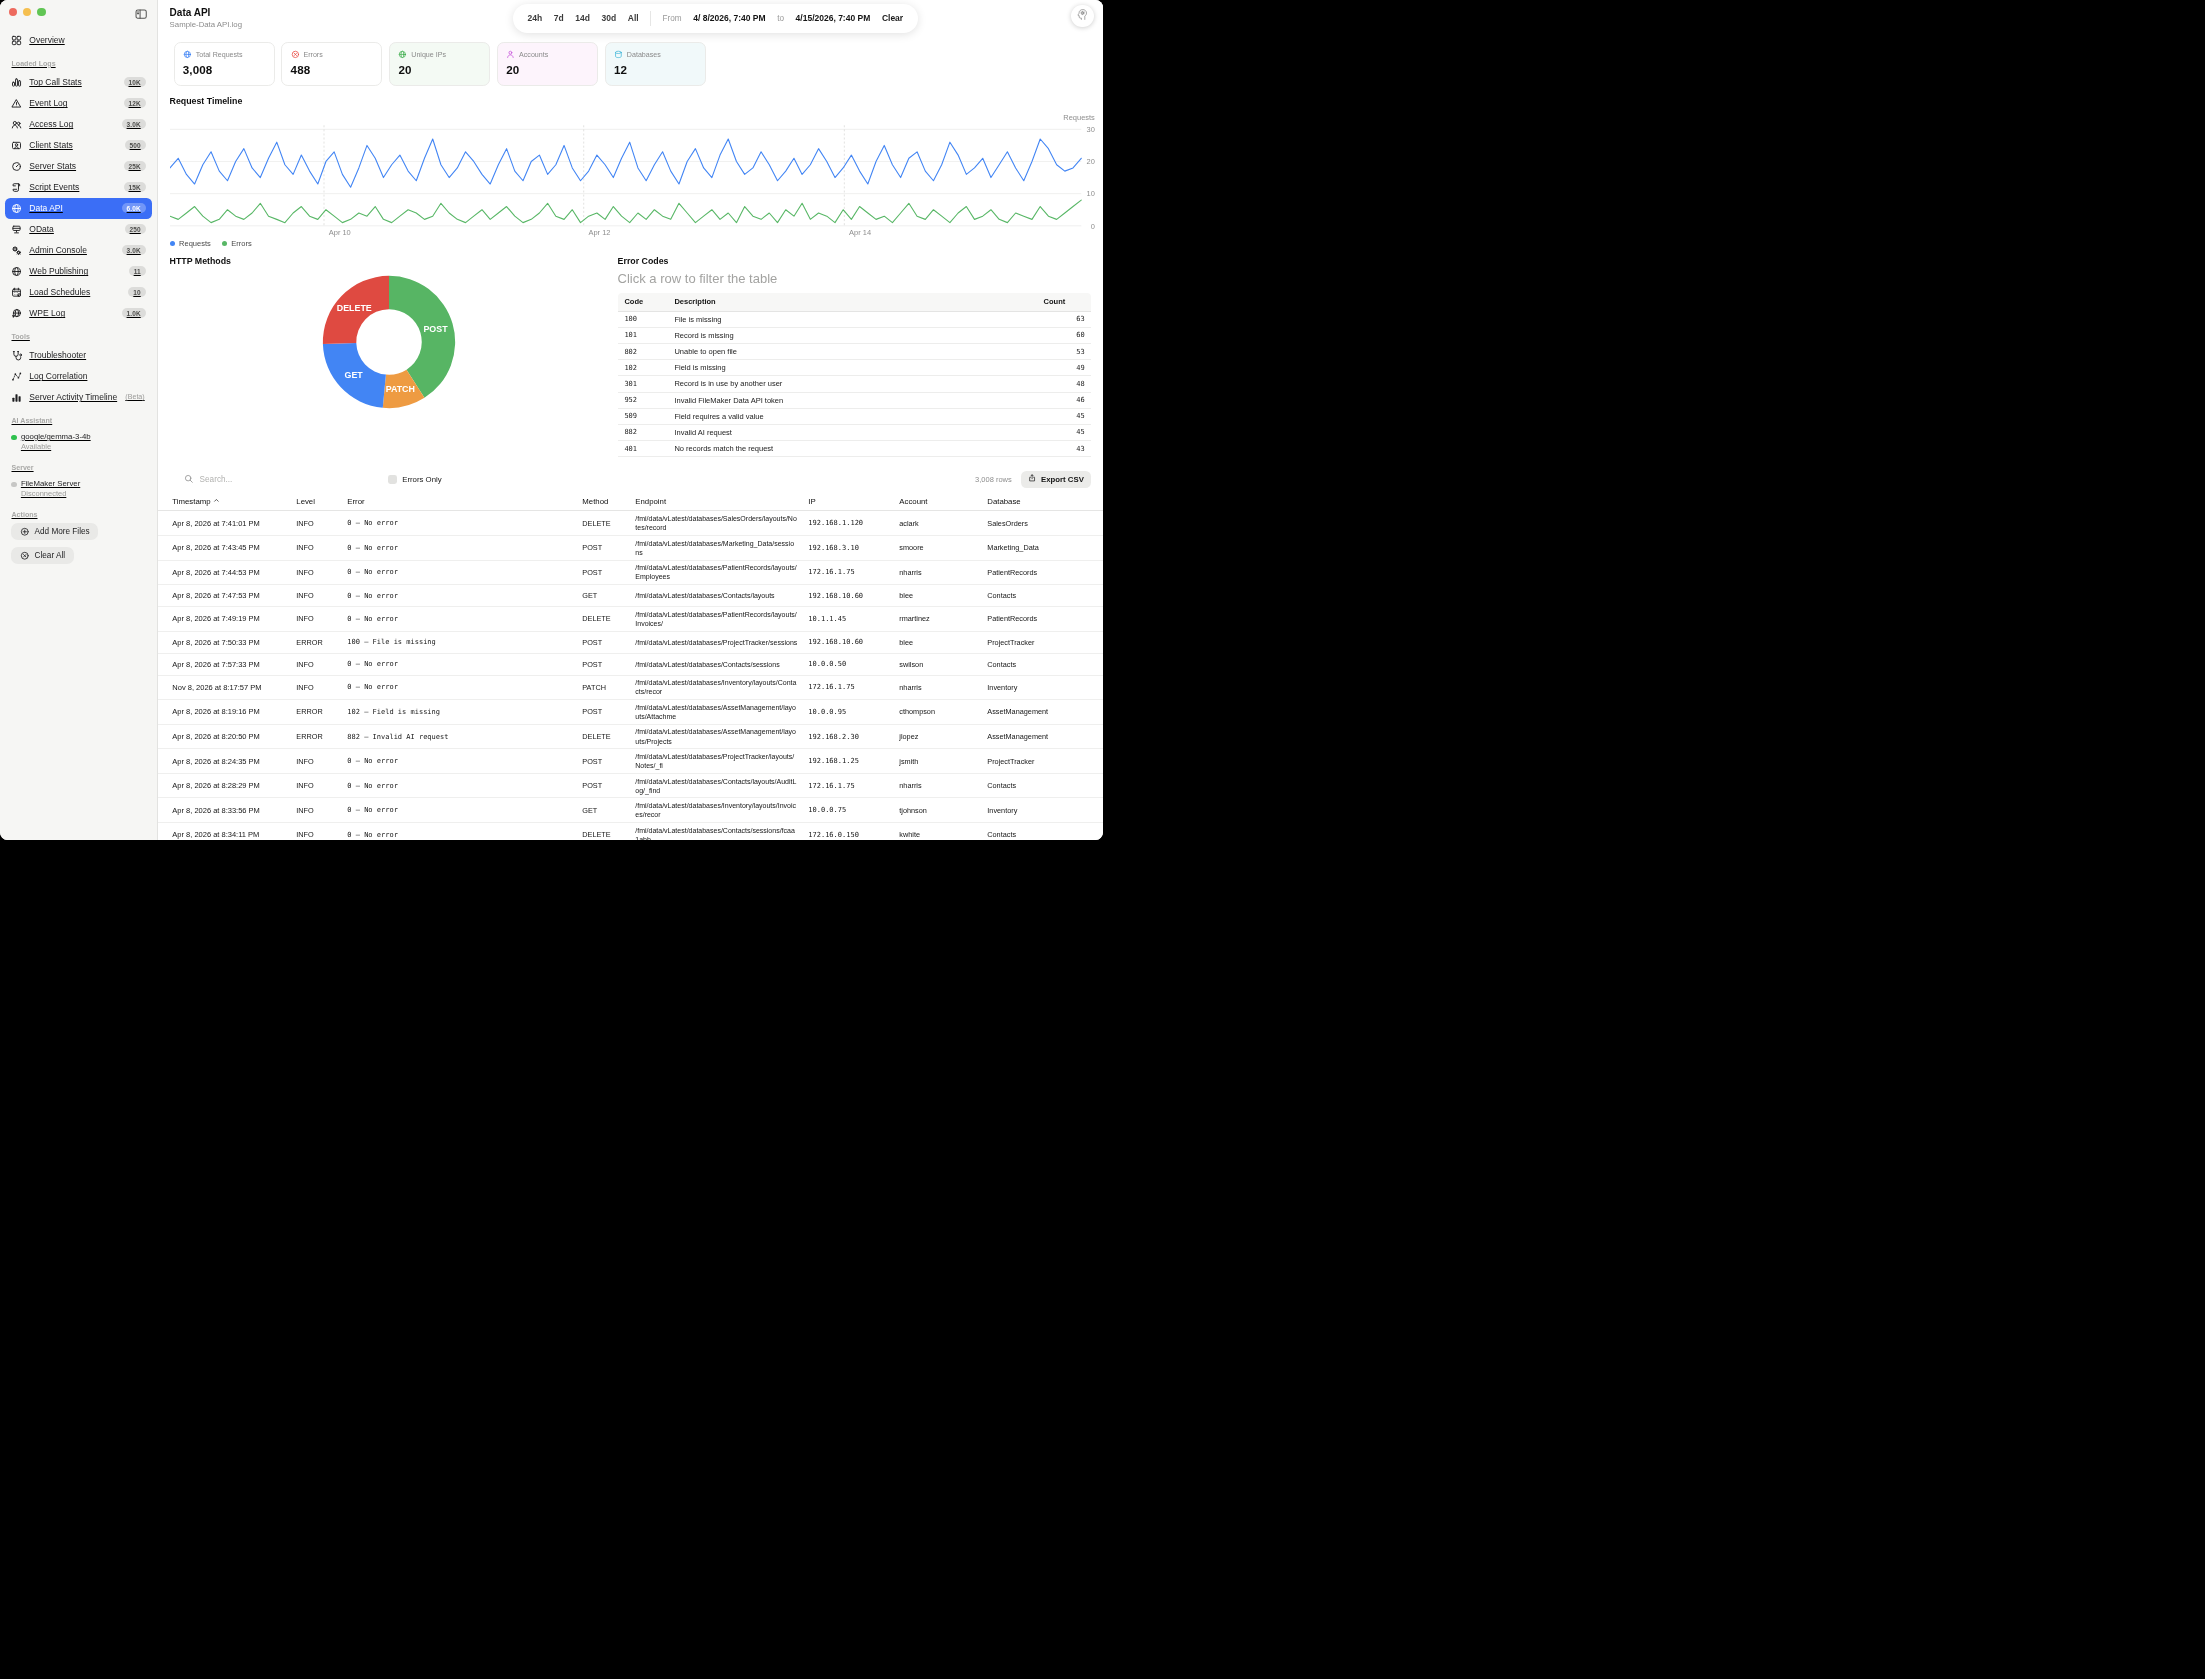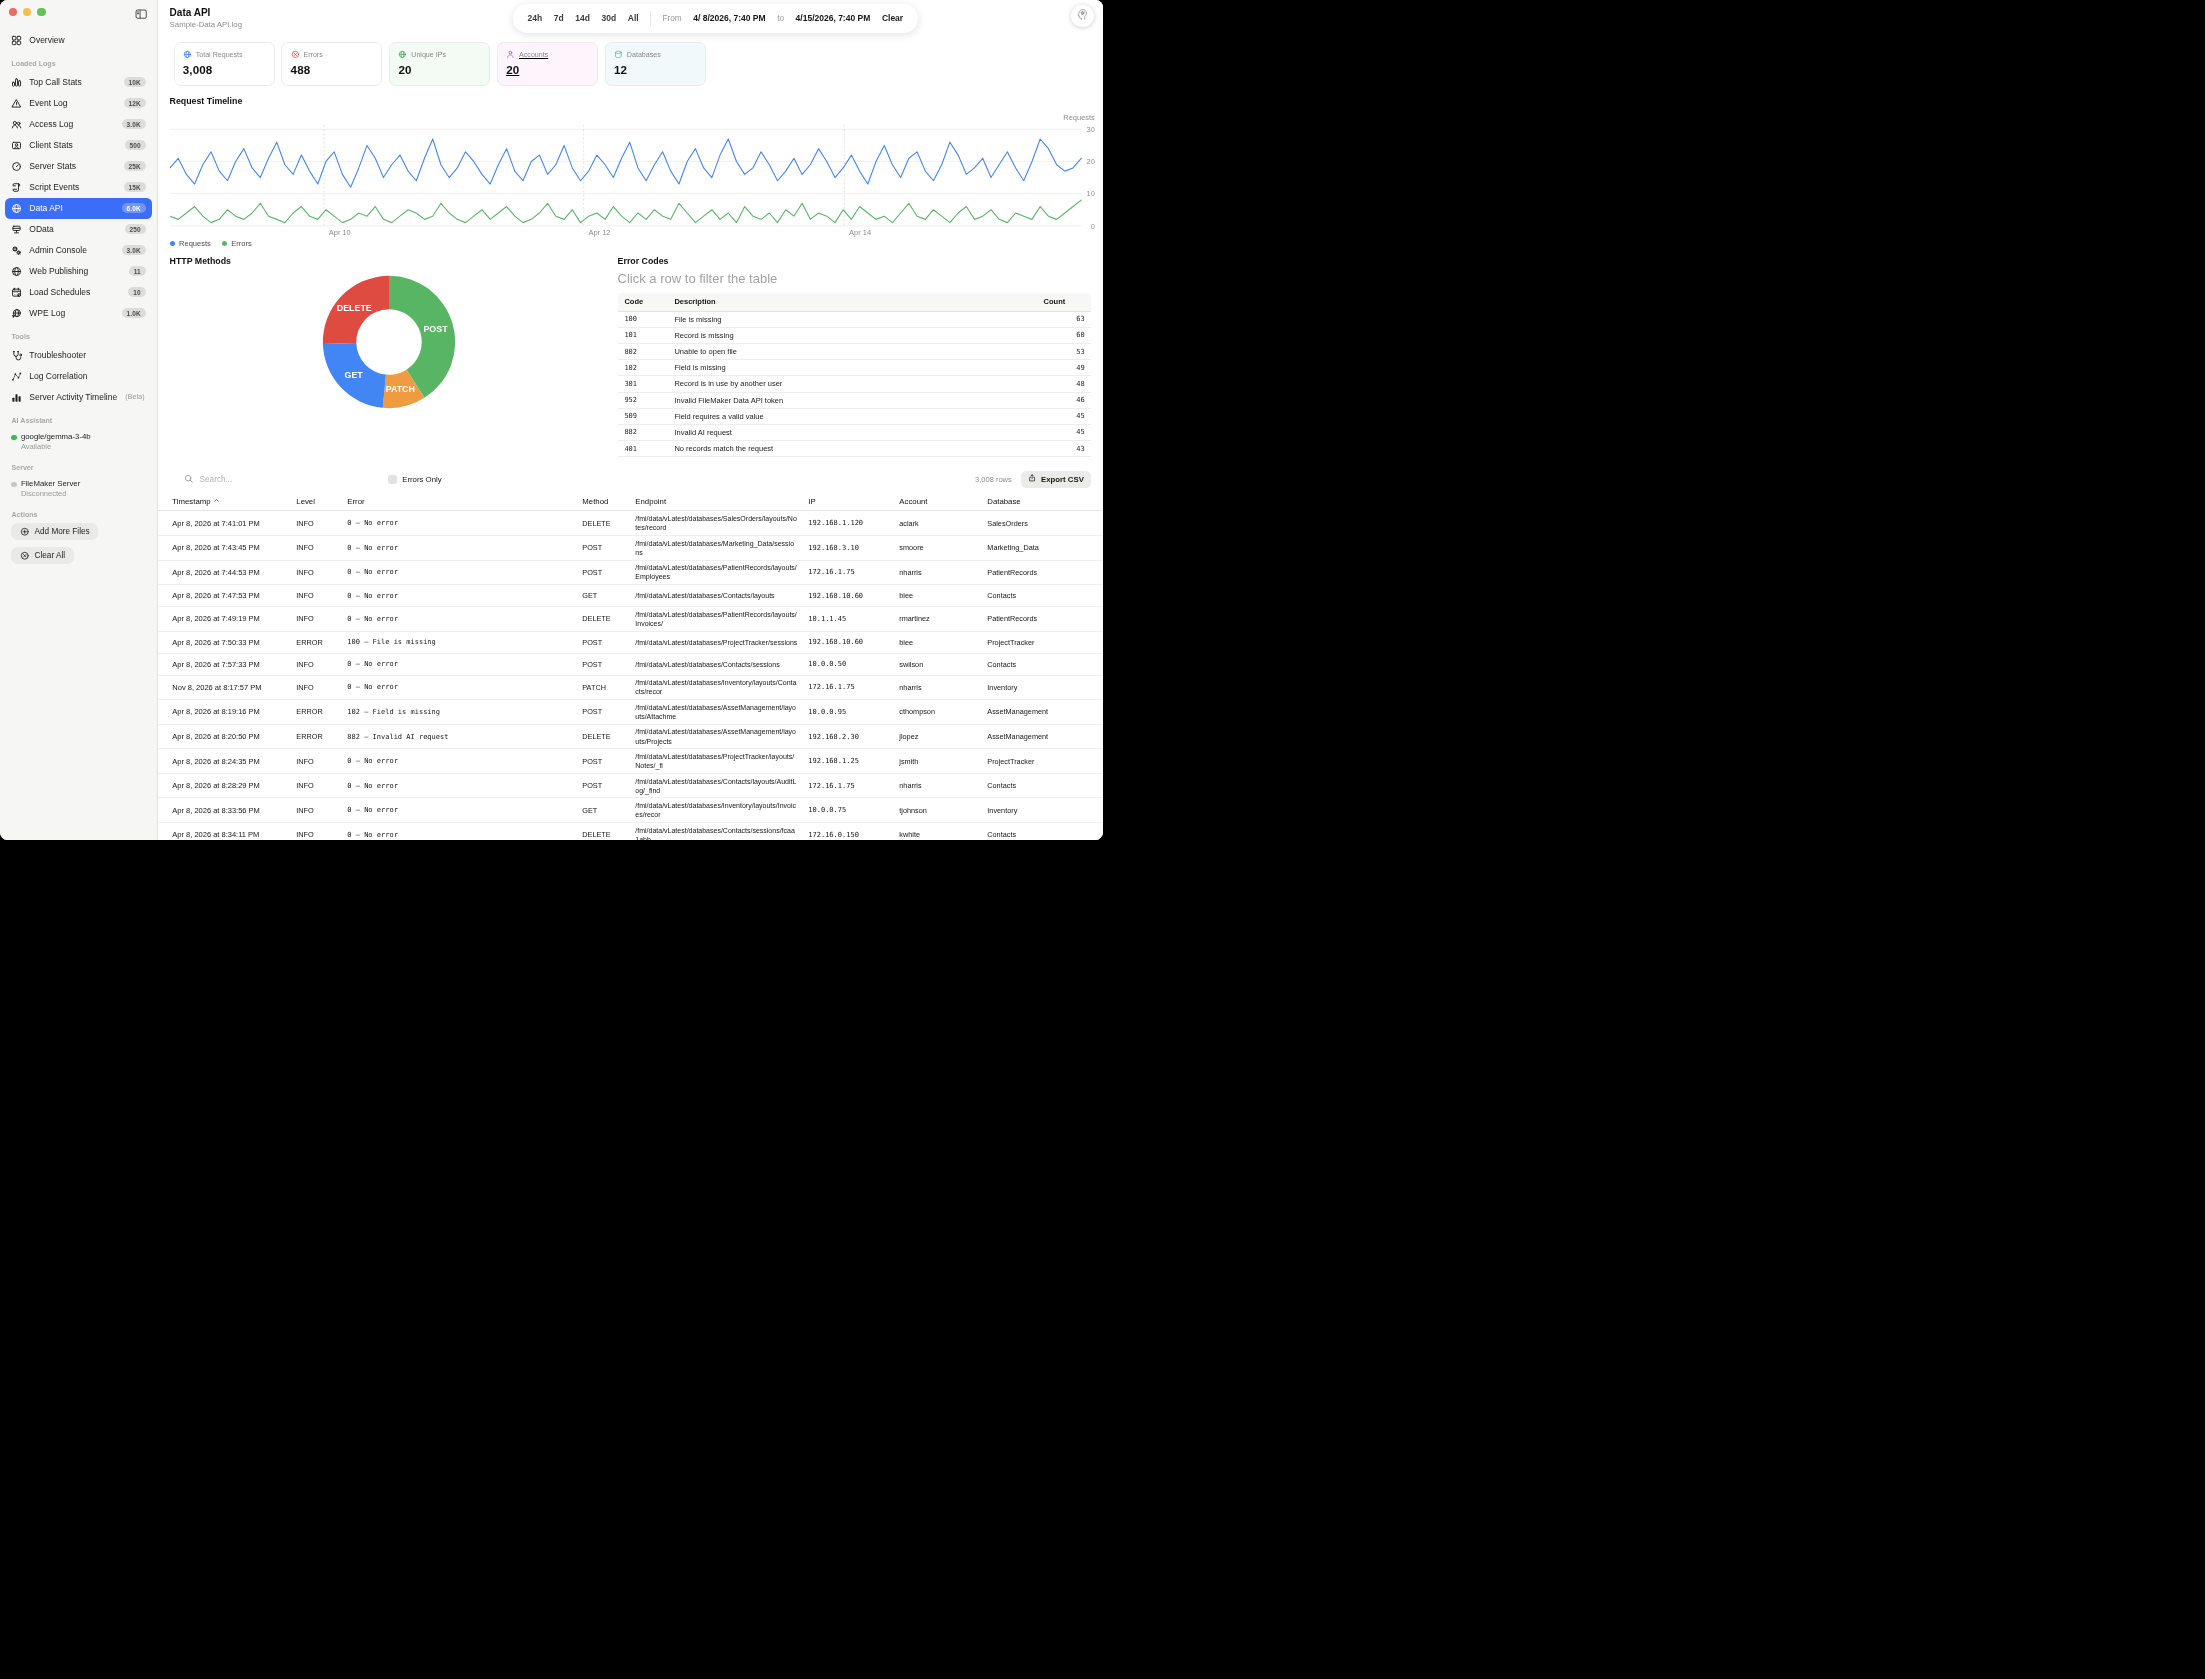--- a/index.html
+++ b/index.html
@@ -6,21 +6,21 @@
   html,body { background:#000; }
   body { width:1103px; height:840px; font-family:"Liberation Sans",sans-serif; -webkit-font-smoothing:antialiased; }
   .window { width:1103px; height:840px; border-radius:7.5px; overflow:hidden; display:flex; background:#fff; }
 
   
   .sidebar { width:158px; min-width:158px; background:#f6f6f4; border-right:0.7px solid #e3e3e1; position:relative; }
   .tl-row { display:flex; gap:6.1px; padding:8.2px 0 0 8.8px; }
   .tl { width:8.2px; height:8.2px; border-radius:50%; }
   .sb-toggle { position:absolute; top:7.5px; right:8.8px; width:14.3px; height:12.2px; color:#555553; }
   .sb-toggle svg { width:100%; height:100%; }
-  .sb-nav { padding:13.6px 5.4px 0 5.4px; }
+  .sb-nav { padding:13.6px 5.4px 0 5.4px;text-decoration:underline; }
   .side-item { display:flex; align-items:center; gap:6.8px; padding:0 6.1px; height:21px; border-radius:5.4px; font-size:8.5px; color:#1d1d1f; font-weight:500; cursor:default; }
   .side-item .icn { width:11px; height:11px; flex:none; display:flex; align-items:center; }
   .side-item .icn svg { width:11px; height:11px; }
   .side-item.selected { background:#3b6ef6; color:#fff; }
   .badge { margin-left:auto; background:#dcdcda; color:#4c4c4a; font-size:6.5px; font-weight:700; padding:1.4px 4.8px; border-radius:679px; letter-spacing:0.1px; }
   .side-item.selected .badge { background:rgba(255,255,255,.28); color:#fff; }
   .sec-h { font-size:7.1px; font-weight:700; color:#a9a9a7; padding:8.8px 6.1px 4.1px 6.1px; }
   .suffix { font-size:7.1px; color:#9a9a98; font-weight:400; margin-left:1.4px; }
   .status-row { display:flex; gap:4px; padding:3.4px 6.1px; align-items:flex-start; }
   .dot { width:5.4px; height:5.4px; border-radius:50%; margin-top:2.7px; flex:none; }
@@ -412,21 +412,21 @@
               <svg viewBox="0 0 16 16" fill="none" stroke="currentColor" stroke-width="1.35" stroke-linecap="round" stroke-linejoin="round">
                 <circle cx="8" cy="8" r="5.7"></circle>
                 <ellipse cx="8" cy="8" rx="2.6" ry="5.7"></ellipse>
                 <path d="M2.3 8h11.4"></path>
               </svg>
             </span>
             <span class="lab-t">Unique IPs</span>
           </div>
     <div class="val">20</div>
   </div>
-        <div class="card" style="background: rgb(253, 244, 252); text-decoration: underline;">
+        <div class="card" style="background: rgb(253, 244, 252);">
     <div class="lab">
             <span class="icn" style="color: rgb(196, 75, 217);">
               <svg viewBox="0 0 16 16" fill="none" stroke="currentColor" stroke-width="1.35" stroke-linecap="round" stroke-linejoin="round">
                 <circle cx="8" cy="4.9" r="2.6"></circle>
                 <path d="M2.9 13.6c.5-3.1 2.6-4.7 5.1-4.7s4.6 1.6 5.1 4.7"></path>
               </svg>
             </span>
             <span class="lab-t">Accounts</span>
           </div>
     <div class="val">20</div>

